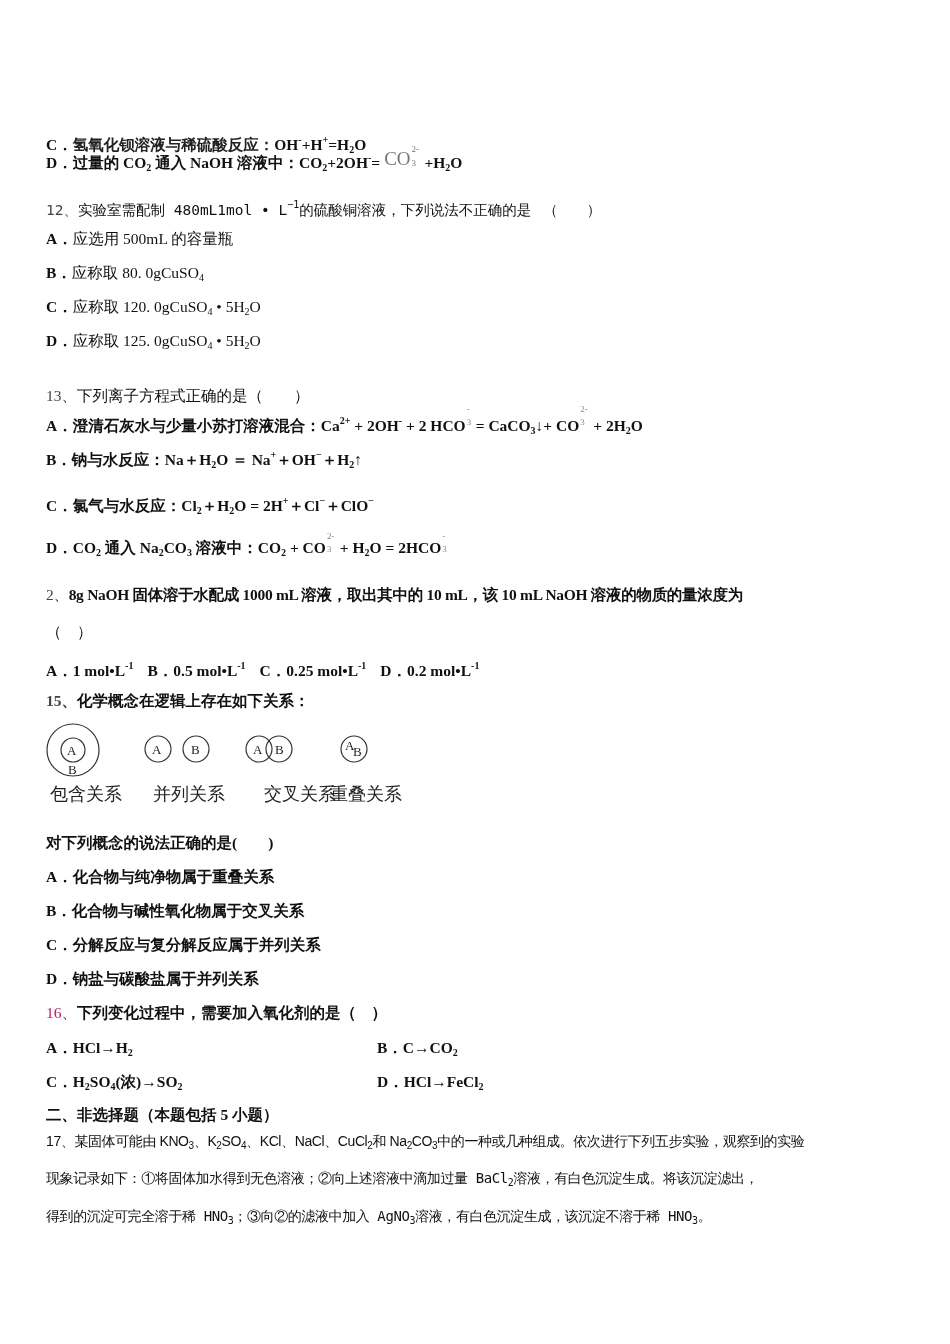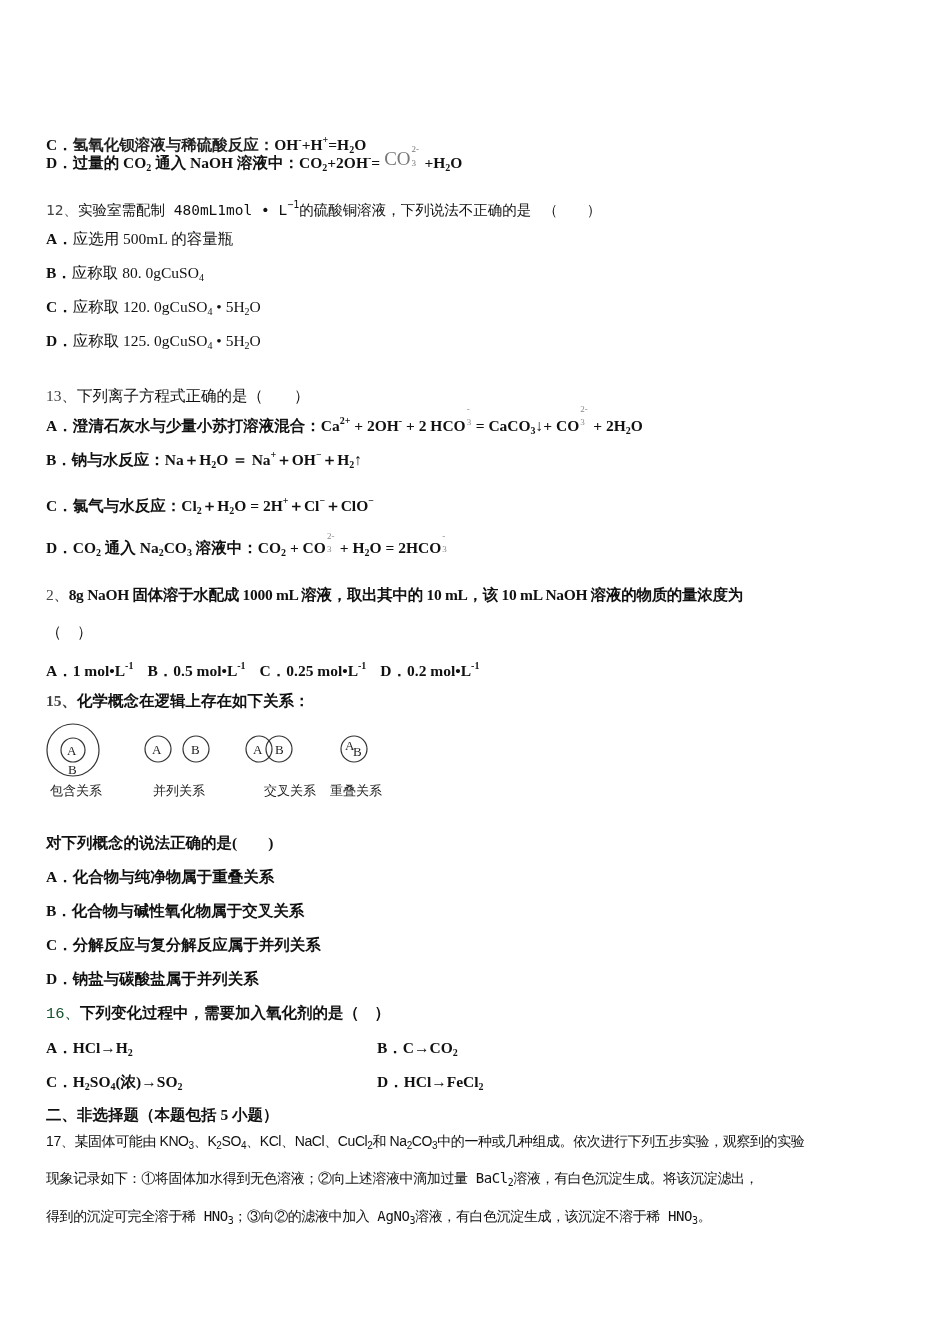--- a/index.html
+++ b/index.html
@@ -11,21 +11,21 @@
     .sub { font-size: 10px; vertical-align: -3px; }
     .sup { font-size: 10px; vertical-align: 7px; }
     .stack { display: inline-block; position: relative; width: 10px; height: 20px; vertical-align: top; }
     .stack .st-top { position: absolute; left: 1px; top: -12px; font-size: 9px; color: #888; font-weight: normal; }
     .stack .st-bot { position: absolute; left: 1px; top: 1px; font-size: 9px; color: #888; font-weight: normal; }
     .gray-co { font-weight: normal; color: #777; font-size: 19px; vertical-align: 3px; }
     .gap { display: inline-block; }
     .opt-left { position: absolute; left: 46px; }
     .opt-right { position: absolute; left: 377px; }
     .diagram { position: absolute; left: 46px; top: 722px; width: 360px; height: 86px; }
-    .dg-label { position: absolute; top: 60px; font-size: 13px; color: #222; font-family: "DejaVu Serif", serif; }
+    .dg-label { position: absolute; top: 60px; font-size: 18px; color: #222; font-family: "DejaVu Serif", serif; }
     svg text { font-family: "Liberation Serif", serif; }
   </style>
 </head>
 <body>
 
 <div class="line bold" style="top:102px;margin-top:28px;">
   <span>C．</span><span class="lite" style="font-weight:bold;">氢氧化钡溶液与稀硫酸反应：</span><span>OH</span><span class="sup">-</span><span>+H</span><span class="sup">+</span><span>=H</span><span class="sub">2</span><span>O</span>
 </div>
 
 <div class="line bold" style="top:148px;">
@@ -129,21 +129,21 @@
   <span>B．</span><span>化合物与碱性氧化物属于交叉关系</span>
 </div>
 <div class="line bold" style="top:935px;">
   <span>C．</span><span>分解反应与复分解反应属于并列关系</span>
 </div>
 <div class="line bold" style="top:969px;">
   <span>D．</span><span>钠盐与碳酸盐属于并列关系</span>
 </div>
 
 <div class="line bold" style="top:1003px;">
-  <span class="lite" style="color:#14532d;font-family:Liberation Mono, monospace;">16、</span><span>下列变化过程中，需要加入氧化剂的是（　）</span>
+  <span class="lite" style="color:#be185d;">16、</span><span>下列变化过程中，需要加入氧化剂的是（　）</span>
 </div>
 
 <div class="line bold" style="top:1038px; left:0; width:950px;">
   <span class="opt-left"><span>A．</span><span>HCl→H</span><span class="sub">2</span></span>
   <span class="opt-right"><span>B．</span><span>C→CO</span><span class="sub">2</span></span>
 </div>
 
 <div class="line bold" style="top:1072px; left:0; width:950px;">
   <span class="opt-left"><span>C．</span><span>H</span><span class="sub">2</span><span>SO</span><span class="sub">4</span><span>(浓)→SO</span><span class="sub">2</span></span>
   <span class="opt-right"><span>D．</span><span>HCl→FeCl</span><span class="sub">2</span></span>

